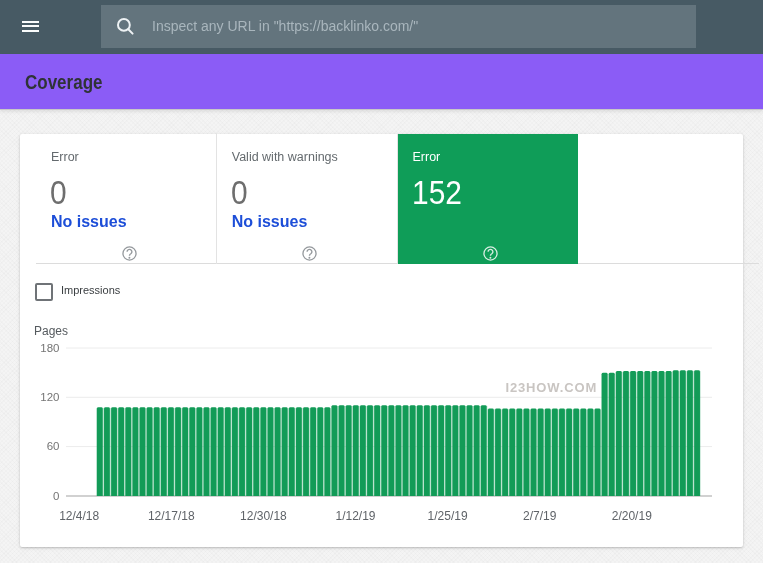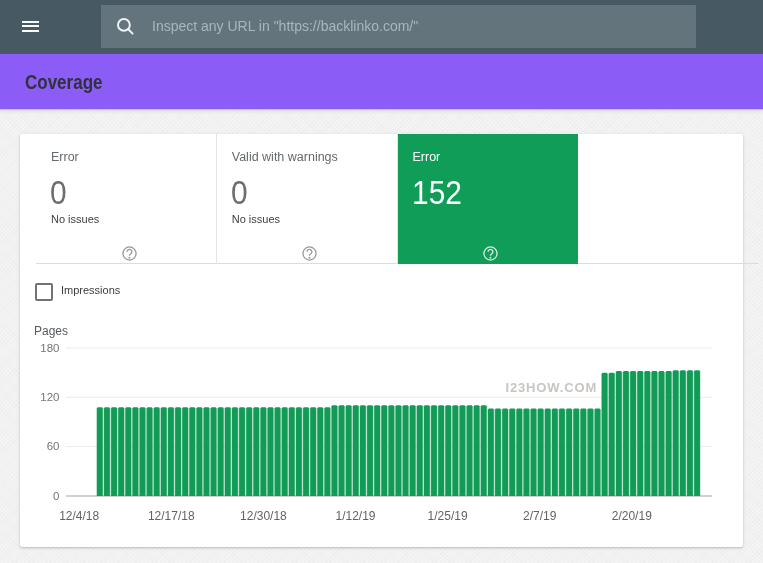--- a/index.html
+++ b/index.html
@@ -18,21 +18,21 @@
 .search svg { position:absolute; left:14.5px; top:12px; }
 .search .ph { position:absolute; left:51px; top:0; line-height:43px; font-size:14px; color:#a9b6bd; }
 .header { position:absolute; left:0; top:54px; width:763px; height:56px; background:#8b5cf6; border-bottom:1px solid #c8c8c8; box-shadow:0 2px 3px rgba(0,0,0,0.08);text-decoration:underline; }
 .header h1 { position:absolute; left:25px; top:17px; font-size:20px; font-weight:700; color:#2f3337; transform:scaleX(0.85); transform-origin:left top; }
 .card { position:absolute; left:20px; top:134px; width:723px; height:413px; background:#ffffff; border-radius:2px; box-shadow:0 1px 2px rgba(0,0,0,0.18), 0 1px 4px rgba(0,0,0,0.08); }
 .tabs { position:absolute; left:16px; top:0; width:723px; height:130px; display:flex; border-bottom:1px solid #dcdcdc; }
 .tab { width:180.75px; height:130px; position:relative; padding:15.5px 15px; border-right:1px solid #e3e3e3; }
 .tab:last-child { border-right:none; }
 .tab .t { font-size:12.5px; color:#646a6e; }
 .tab .num { position:absolute; left:14px; top:41px; font-size:34px; line-height:1; color:#6e6e6e; transform:scaleX(0.88); transform-origin:left top; }
-.tab .sub { position:absolute; left:15px; top:79px; font-size:11px; color:#404040; }
+.tab .sub { position:absolute; left:15px; top:79px; font-size:16px; color:#1d4ed8;font-weight:bold; }
 .tab.green { background:#0f9d58; border-right:none; }
 .tab.green .t { color:#ffffff; }
 .tab.green .num { color:#ffffff; }
 .qm { position:absolute; top:112px; left:85.5px; width:15px; height:15px; color:#95999d; }
 .tab.green .qm { color:#d8ede2; }
 .chk { position:absolute; left:15px; top:148.5px; width:18px; height:18px; border:2px solid #6f7377; border-radius:2px; background:#fff; }
 .chklab { position:absolute; left:41px; top:150px; font-size:11px; color:#3a3e41; }
 .wm { position:absolute; left:485.5px; top:246px; font-size:13px; font-weight:700; color:#c9c5c2; letter-spacing:0.85px; }
 svg.chart { position:absolute; left:0; top:0; }
 </style>

